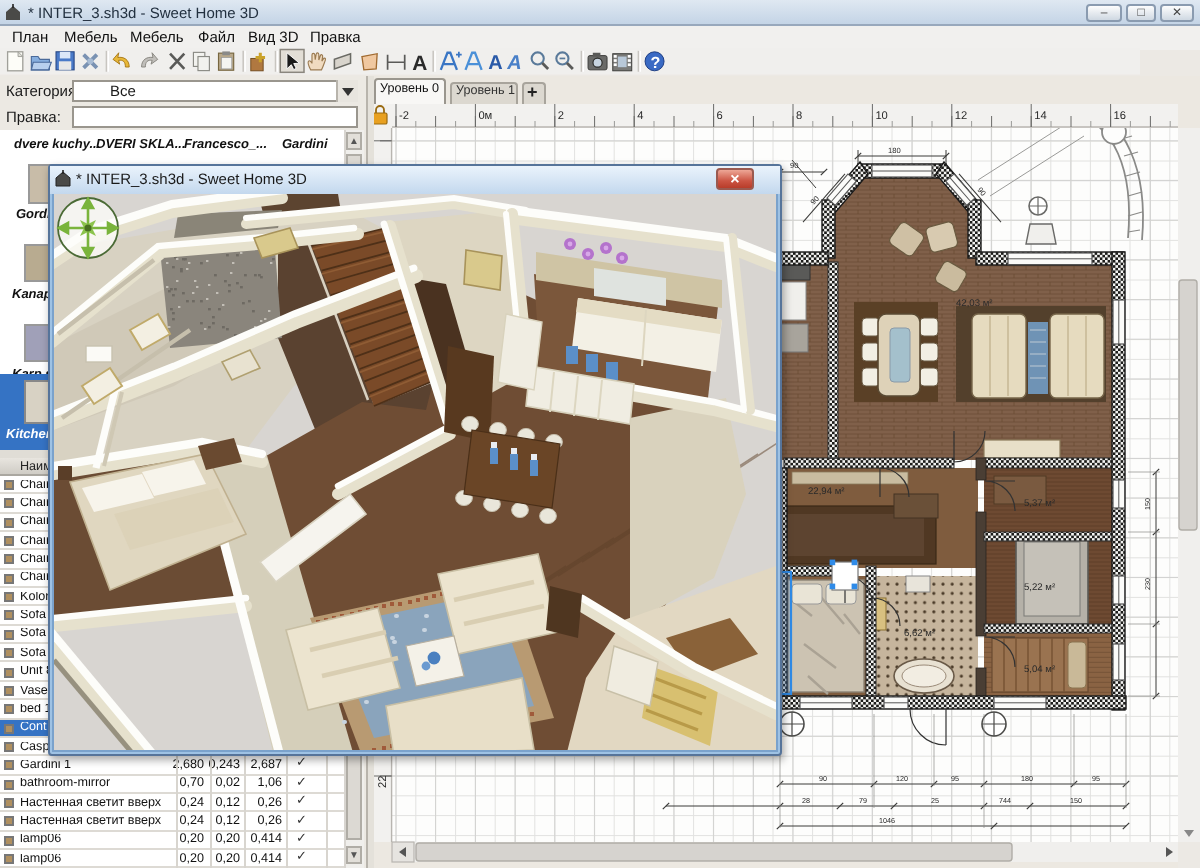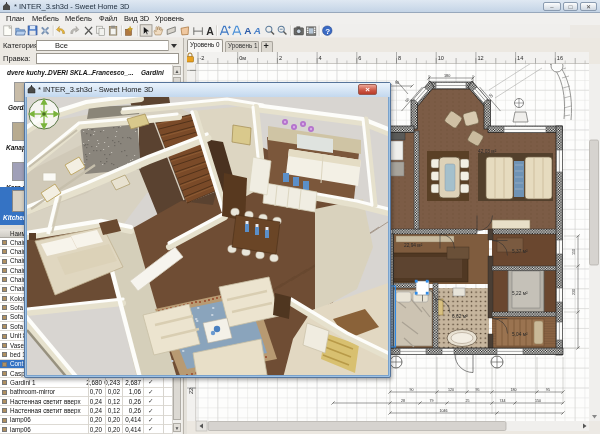--- a/index.html
+++ b/index.html
@@ -8,21 +8,21 @@
 <div class="t7" style="position:absolute;left:14px;top:3px;color:#22303f">* INTER_3.sh3d - Sweet Home 3D</div>
 <div style="position:absolute;left:543px;top:1.5px;width:18px;height:9.5px;background:linear-gradient(#fdfdfd,#cfd8e2);border:1px solid #8a9bb0;border-radius:2px;font-size:6px;color:#444;text-align:center;line-height:8.5px">–</div>
 <div style="position:absolute;left:563px;top:1.5px;width:15px;height:9.5px;background:linear-gradient(#fdfdfd,#cfd8e2);border:1px solid #8a9bb0;border-radius:2px;font-size:6px;color:#444;text-align:center;line-height:8.5px">□</div>
 <div style="position:absolute;left:580px;top:1.5px;width:17px;height:9.5px;background:linear-gradient(#fdfdfd,#cfd8e2);border:1px solid #8a9bb0;border-radius:2px;font-size:6px;color:#444;text-align:center;line-height:8.5px">✕</div>
 <div style="position:absolute;left:0;top:12.5px;width:600px;height:12px;background:#f1f0ee"></div>
 <div class="t7" style="position:absolute;left:6px;top:15px;color:#111">План</div>
 <div class="t7" style="position:absolute;left:32px;top:15px;color:#111">Мебель</div>
 <div class="t7" style="position:absolute;left:65px;top:15px;color:#111">Мебель</div>
 <div class="t7" style="position:absolute;left:99px;top:15px;color:#111">Файл</div>
 <div class="t7" style="position:absolute;left:124px;top:15px;color:#111">Вид 3D</div>
-<div class="t7" style="position:absolute;left:155px;top:15px;color:#111">Уровень</div>
+<div class="t7" style="position:absolute;left:155px;top:15px;color:#111">Правка</div>
 <svg width="600" height="14" viewBox="0 0 600 14" style="position:absolute;left:0;top:24px">
     <g transform="scale(0.95)">
       <rect x="0" y="0" width="600" height="14" fill="#f0efed"></rect>
       <g transform="translate(3,1.5)">
         <rect x="1" y="0.5" width="8" height="10" fill="#fdfdf8" stroke="#a0a09a" stroke-width="0.7"></rect>
         <path d="M6.5 0.5 L9 3 L6.5 3 Z" fill="#e0e0d8" stroke="#a0a09a" stroke-width="0.5"></path>
       </g>
       <g transform="translate(16,1.5)">
         <path d="M0.5 3 L4 3 L5 4.5 L10 4.5 L10 10 L0.5 10 Z" fill="#86aede" stroke="#4a6a9a" stroke-width="0.6"></path>
         <path d="M1.5 6 L11 6 L9.5 10 L0.5 10 Z" fill="#b8d0ee" stroke="#4a6a9a" stroke-width="0.6"></path>

